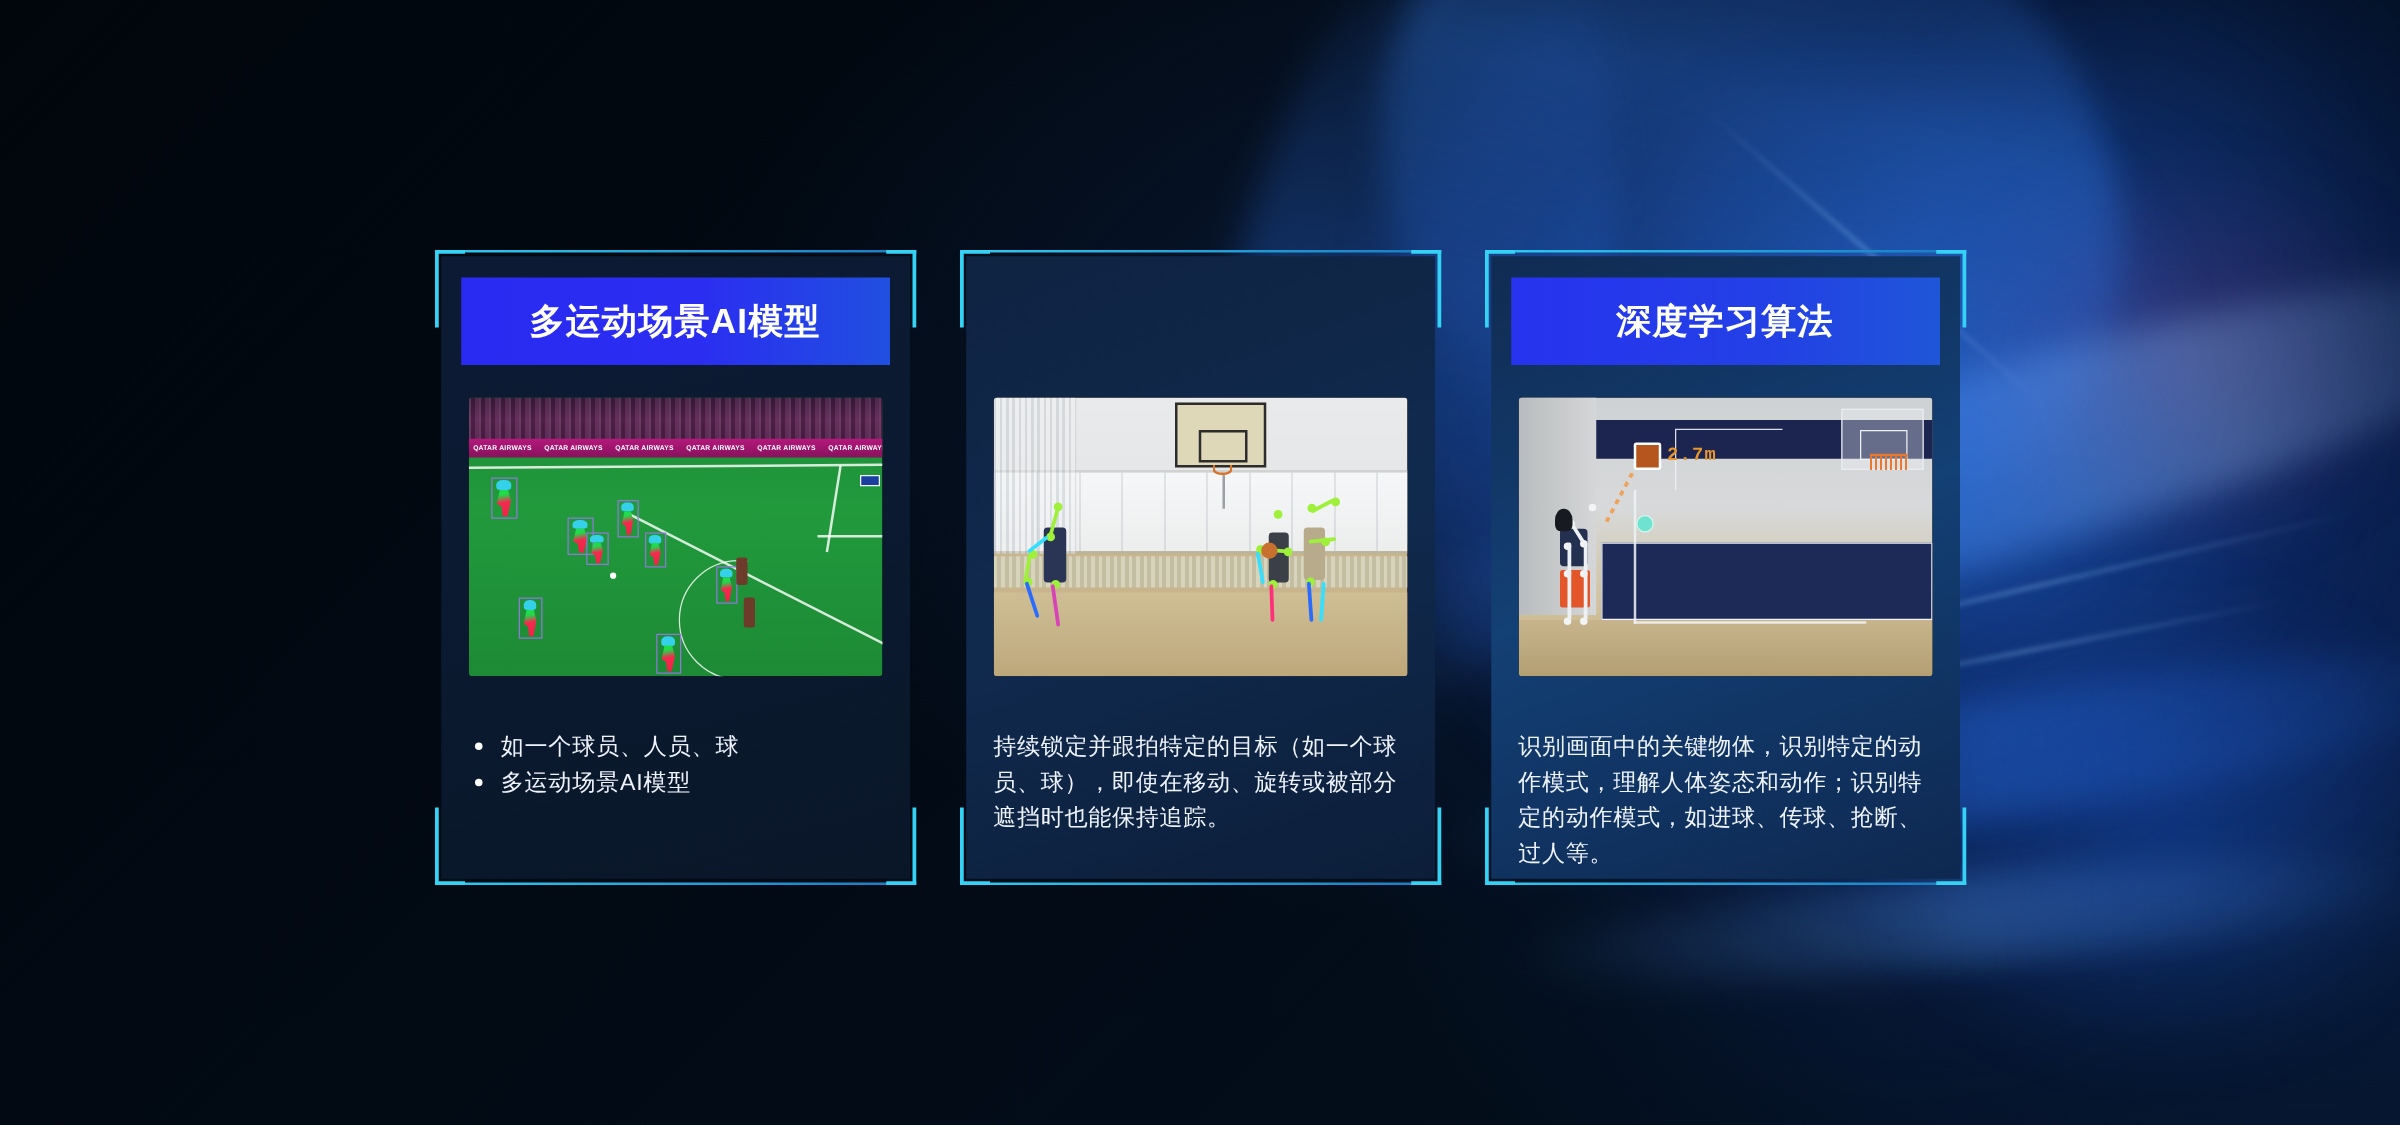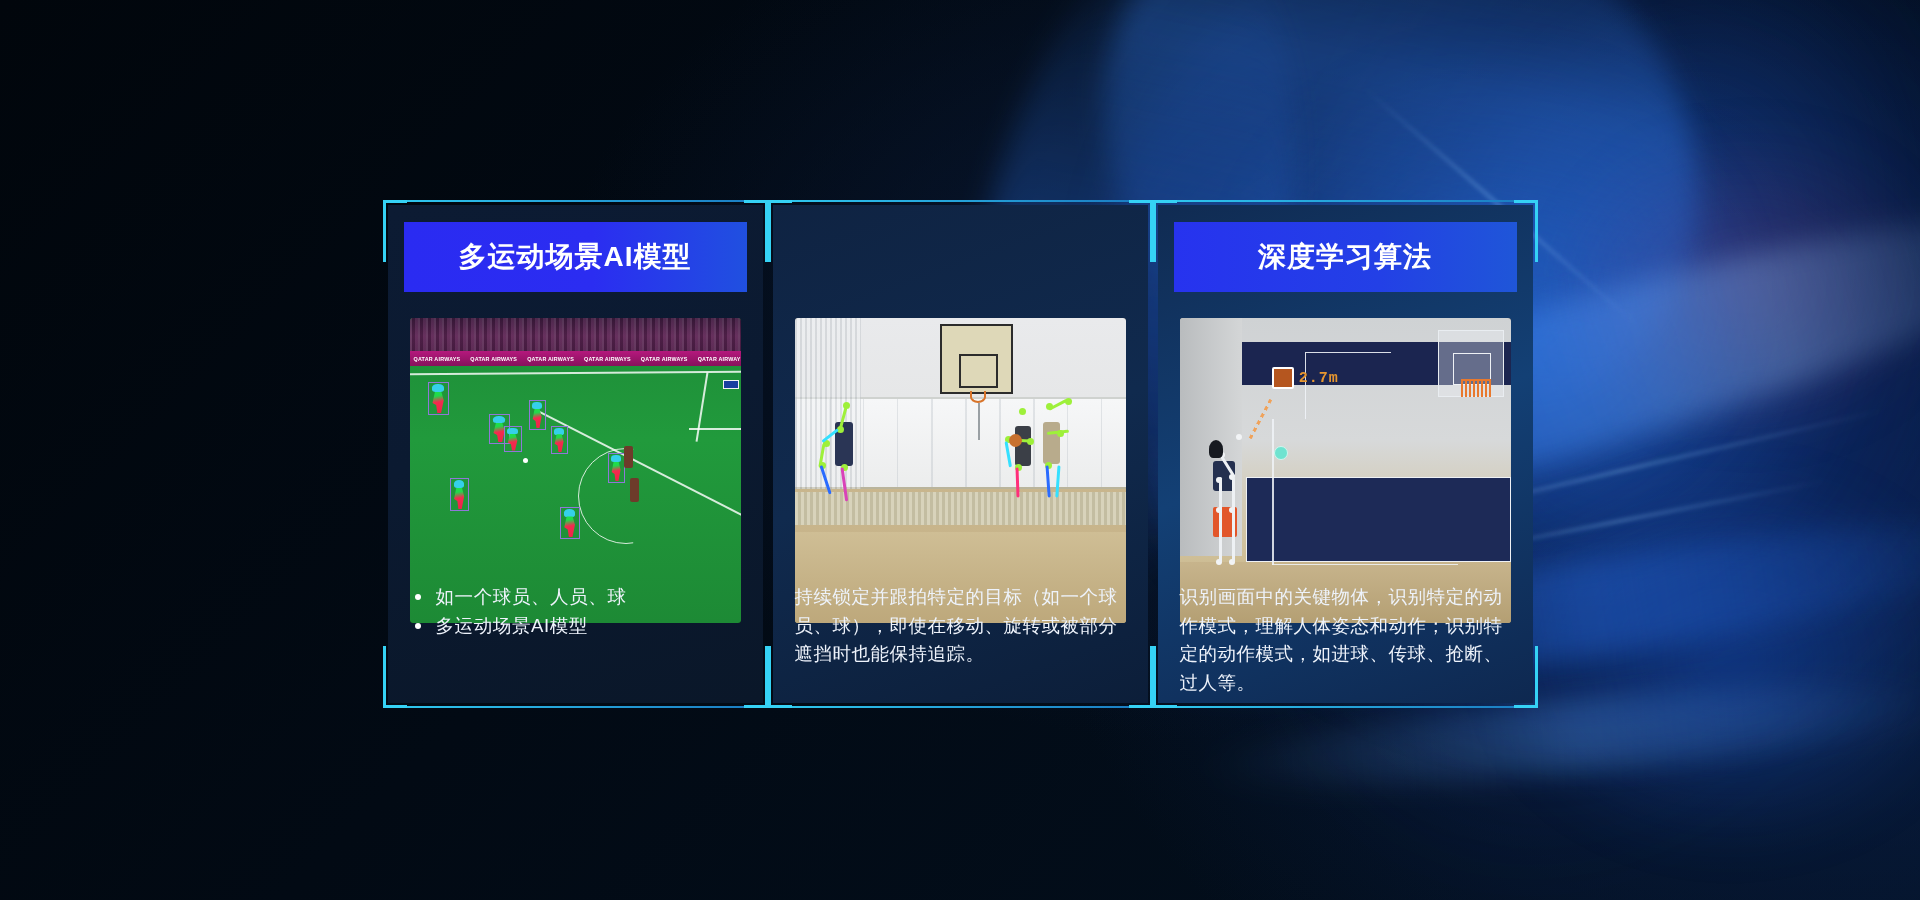--- a/index.html
+++ b/index.html
@@ -45,21 +45,21 @@
        background:linear-gradient(180deg, rgba(0,0,0,0) 0%, rgba(40,110,225,.30) 45%, rgba(0,0,0,0) 100%); }
   .glowline{ position:absolute; height:2px; filter:blur(2px);
        background:linear-gradient(90deg, rgba(0,0,0,0), rgba(150,205,255,.55), rgba(0,0,0,0)); }
   .gl1{ width:540px; right:30px; top:470px; transform:rotate(-13deg); }
   .gl2{ width:420px; right:90px; top:520px; transform:rotate(-11deg); }
   .gl3{ width:360px; right:240px; top:205px; transform:rotate(41deg); }
 
   
   .row{
     position:absolute; left:0; right:0; top:0; height:900px;
-    display:flex; justify-content:center; align-items:center; 
+    display:flex; justify-content:center; align-items:center; gap:35px;
     padding-top:8px;
   }
   .card{ position:relative; width:385px; height:508px; }
 
   
   .bracket{ position:absolute; width:100%; height:100%; pointer-events:none; }
   .bracket i{ position:absolute; background:#35d2f5; }
   .bk-tl-h{ left:0; top:0; width:24px; height:3px; }
   .bk-tl-v{ left:0; top:0; width:3px; height:62px; }
   .bk-tr-h{ right:0; top:0; width:24px; height:3px; }
@@ -83,21 +83,21 @@
 
   .title{
     position:absolute; left:16px; right:16px; top:17px; height:70px;
     display:flex; align-items:center; justify-content:center;
     color:#fff; font-size:28px; font-weight:700; letter-spacing:1px;
     background:linear-gradient(90deg,#2a2bf2 0%,#2b2df1 55%,#2050e0 100%);
   }
   .card-3 .title{ background:linear-gradient(90deg,#2733ef 0%,#2340e6 60%,#1f56d8 100%); }
 
   .thumb{
-    position:absolute; left:22px; right:22px; top:113px; height:305px;
+    position:absolute; left:22px; right:22px; top:113px; height:223px;
     border-radius:3px; overflow:hidden; background:#000;
   }
   .body{
     position:absolute; left:22px; right:18px; top:378px;
     color:#eef3fb; font-size:18.5px; line-height:1.55;
   }
   .bullets{ list-style:none; }
   .bullets li{ position:relative; padding-left:26px; letter-spacing:.6px; }
   .bullets li:before{
     content:""; position:absolute; left:5px; top:11px;

